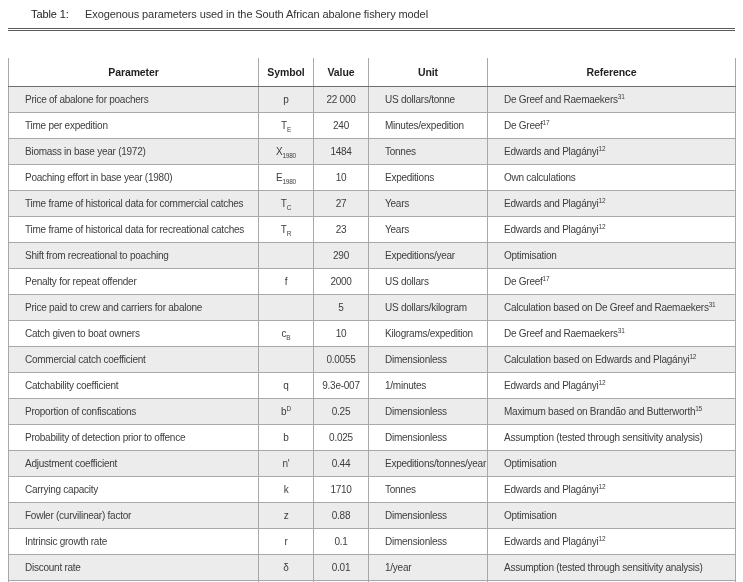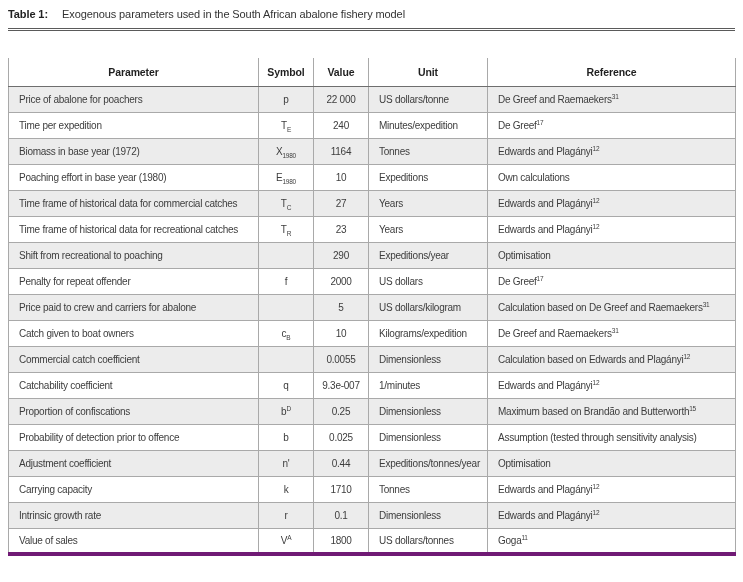--- a/index.html
+++ b/index.html
@@ -11,21 +11,21 @@
   }
   *{box-sizing:border-box;}
   html,body{margin:0;padding:0;}
   body{
     width:743px;height:582px;background:#ffffff;
     font-family:"Liberation Sans", sans-serif;
     color:var(--text);
   }
   .page{padding:7px 8px 0 8px;width:743px;}
   .caption{font-size:11px;line-height:14px;color:#2e2e2e;margin-bottom:7px;letter-spacing:-0.1px;}
-  .cap-label{font-weight:bold;display:inline-block;width:54px;color:#222;}
+  .cap-label{font-weight:normal;display:inline-block;width:54px;color:#222;margin-left:23px;}
   .cap-text{color:#333;}
   .double-rule{
     width:727px;height:3px;
     border-top:1px solid var(--rule);
     border-bottom:1px solid var(--rule);
   }
   table{
     border-collapse:collapse;table-layout:fixed;width:727px;margin-top:27px;
   }
   col.c-param{width:250px;}
@@ -42,21 +42,21 @@
   thead th{
     height:28px;background:#ffffff;border-top:none;
     border-bottom:1px solid #6e6e6e;
     font-size:10.5px;font-weight:bold;color:var(--headtext);
     text-align:center;letter-spacing:-0.1px;
   }
   tbody td{height:26px;}
   tbody tr:nth-child(odd){background:var(--stripe);}
   tbody tr:nth-child(even){background:#ffffff;}
   tbody tr:last-child td{border-bottom:4px solid #701a75;}
-  td.t-left{text-align:left;padding-left:10px;}
+  td.t-left{text-align:left;padding-left:16px;}
   td.t-center{text-align:center;}
   sub{font-size:6.5px;line-height:0;}
   sup{font-size:6.5px;line-height:0;}
 </style>
 </head>
 <body>
 
 <div class="page">
   <div class="caption">
     <span class="cap-label">Table 1:</span><span class="cap-text">Exogenous parameters used in the South African abalone fishery model</span>
@@ -90,21 +90,21 @@
         <tr>
           <td class="t-left">Time per expedition</td>
           <td class="t-center">T<sub>E</sub></td>
           <td class="t-center">240</td>
           <td class="t-left">Minutes/expedition</td>
           <td class="t-left">De Greef<sup>17</sup></td>
         </tr>
         <tr>
           <td class="t-left">Biomass in base year (1972)</td>
           <td class="t-center">X<sub>1980</sub></td>
-          <td class="t-center">1164</td>
+          <td class="t-center">1484</td>
           <td class="t-left">Tonnes</td>
           <td class="t-left">Edwards and Plagányi<sup>12</sup></td>
         </tr>
         <tr>
           <td class="t-left">Poaching effort in base year (1980)</td>
           <td class="t-center">E<sub>1980</sub></td>
           <td class="t-center">10</td>
           <td class="t-left">Expeditions</td>
           <td class="t-left">Own calculations</td>
         </tr>
@@ -186,25 +186,39 @@
           <td class="t-left">Optimisation</td>
         </tr>
         <tr>
           <td class="t-left">Carrying capacity</td>
           <td class="t-center">k</td>
           <td class="t-center">1710</td>
           <td class="t-left">Tonnes</td>
           <td class="t-left">Edwards and Plagányi<sup>12</sup></td>
         </tr>
         <tr>
+          <td class="t-left">Fowler (curvilinear) factor</td>
+          <td class="t-center">z</td>
+          <td class="t-center">0.88</td>
+          <td class="t-left">Dimensionless</td>
+          <td class="t-left">Optimisation</td>
+        </tr>
+        <tr>
           <td class="t-left">Intrinsic growth rate</td>
           <td class="t-center">r</td>
           <td class="t-center">0.1</td>
           <td class="t-left">Dimensionless</td>
           <td class="t-left">Edwards and Plagányi<sup>12</sup></td>
+        </tr>
+        <tr>
+          <td class="t-left">Discount rate</td>
+          <td class="t-center">δ</td>
+          <td class="t-center">0.01</td>
+          <td class="t-left">1/year</td>
+          <td class="t-left">Assumption (tested through sensitivity analysis)</td>
         </tr>
         <tr>
           <td class="t-left">Value of sales</td>
           <td class="t-center">V<sup>A</sup></td>
           <td class="t-center">1800</td>
           <td class="t-left">US dollars/tonnes</td>
           <td class="t-left">Goga<sup>11</sup></td>
         </tr>
       </tbody>
   </table>

